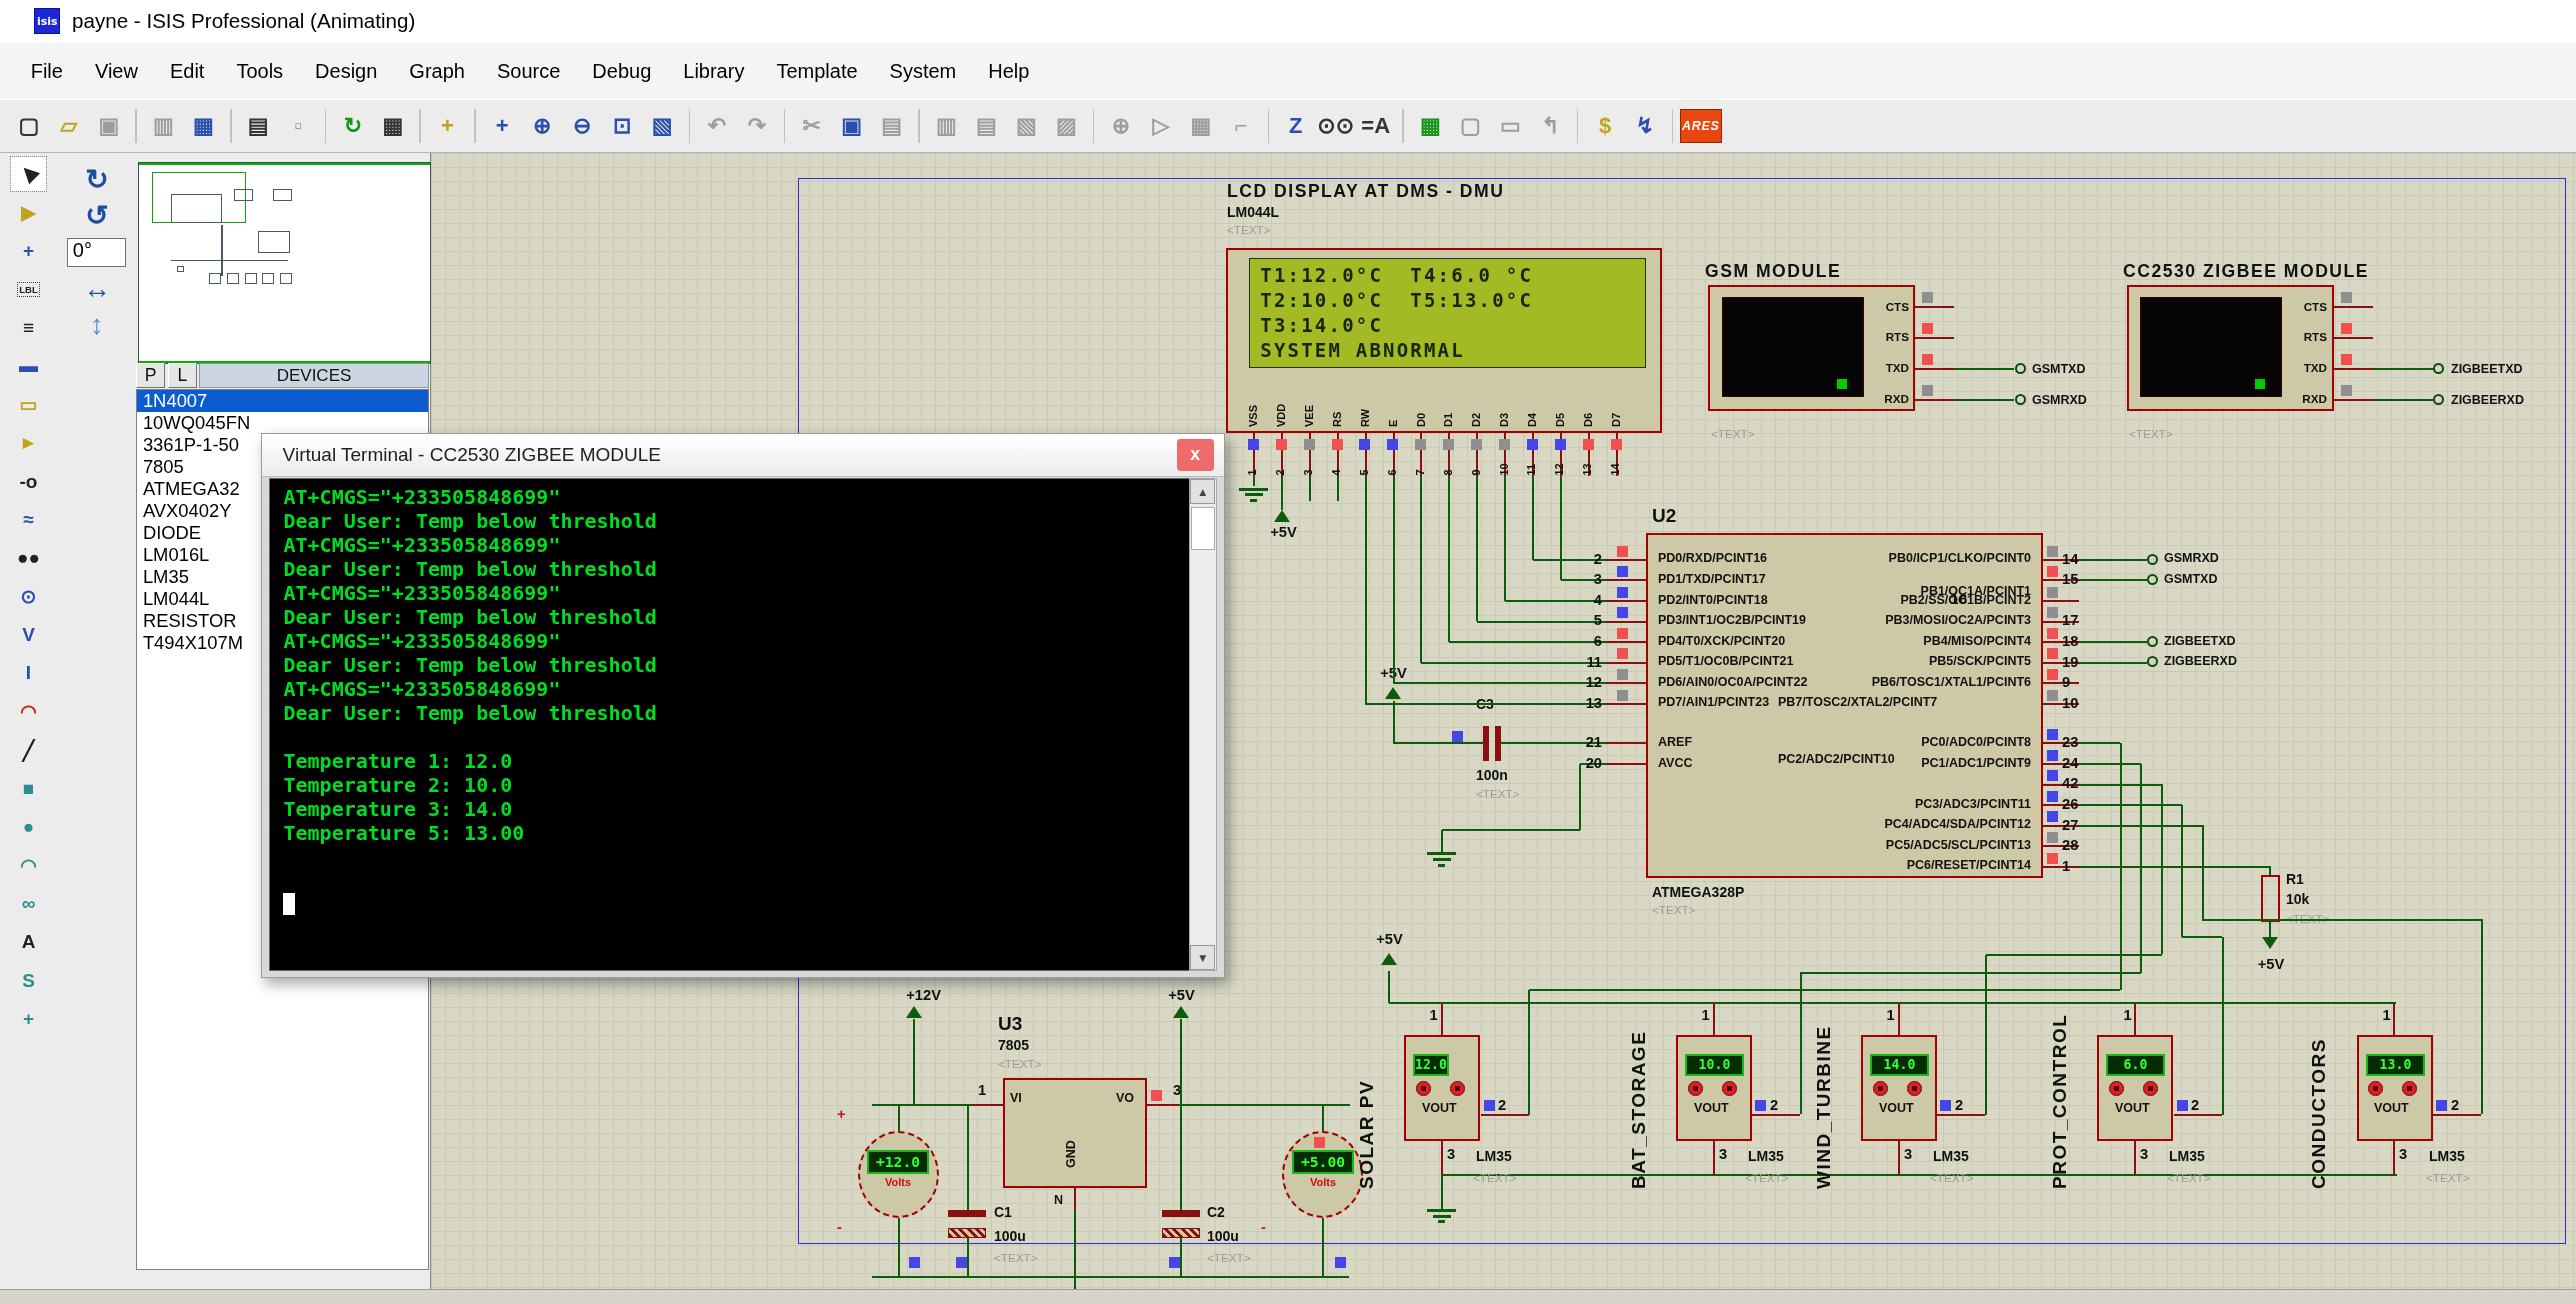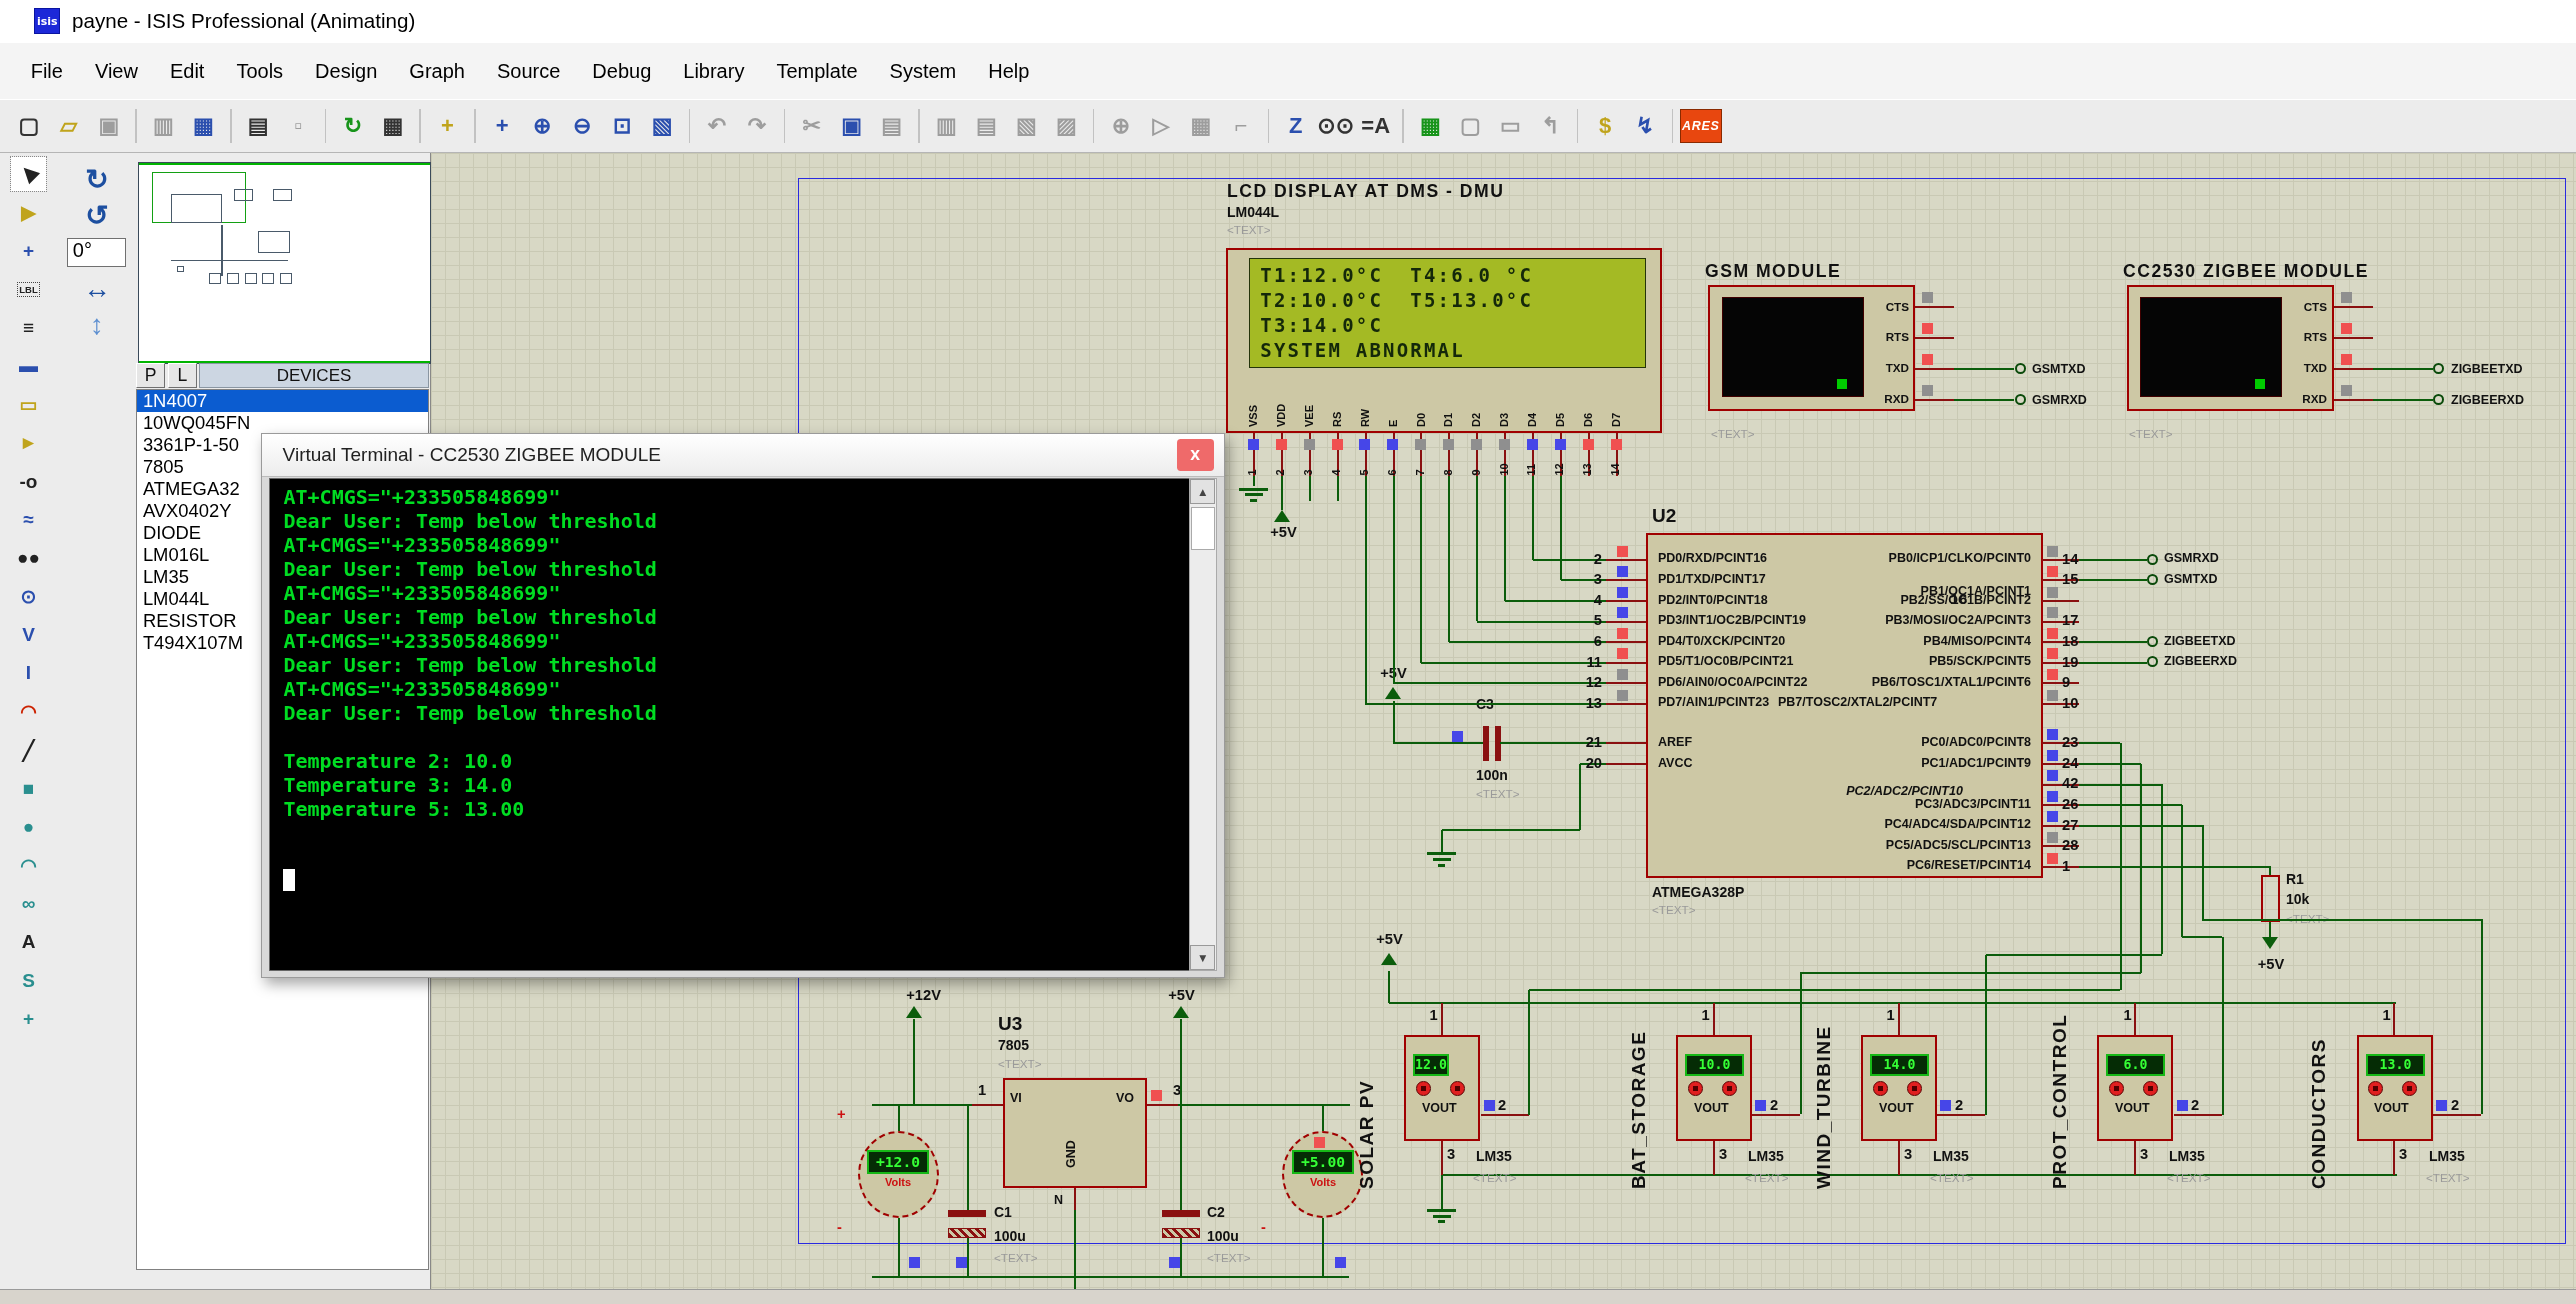--- a/index.html
+++ b/index.html
@@ -695,21 +695,21 @@
       <div class="psq c-gray" style="left: 2046px; top: 690px;"></div>
       <div class="swm" style="left: 2041px; top: 742px; width: 37px; height: 2.2px;"></div>
       <div class="lbl f17" style="left: 1777px; top: 735px; width: 253px; text-align: right;">PC0/ADC0/PCINT8</div>
       <div class="lbl f20" style="left: 2061px; top: 734px;">23</div>
       <div class="psq c-blue" style="left: 2046px; top: 729px;"></div>
       <div class="swm" style="left: 2041px; top: 763px; width: 37px; height: 2.2px;"></div>
       <div class="lbl f17" style="left: 1777px; top: 756px; width: 253px; text-align: right;">PC1/ADC1/PCINT9</div>
       <div class="lbl f20" style="left: 2061px; top: 755px;">24</div>
       <div class="psq c-blue" style="left: 2046px; top: 750px;"></div>
       <div class="swm" style="left: 2041px; top: 784px; width: 37px; height: 2.2px;"></div>
-      <div class="lbl f17" style="left: 1777px; top: 784px; width: 253px; text-align: center; font-style: italic;">PC2/ADC2/PCINT10</div>
+      <div class="lbl f17" style="left: 1777px; top: 752px; width: 253px; text-align: left;">PC2/ADC2/PCINT10</div>
       <div class="lbl f20" style="left: 2061px; top: 775px;">42</div>
       <div class="psq c-blue" style="left: 2046px; top: 770px;"></div>
       <div class="swm" style="left: 2041px; top: 804px; width: 37px; height: 2.2px;"></div>
       <div class="lbl f17" style="left: 1777px; top: 797px; width: 253px; text-align: right;">PC3/ADC3/PCINT11</div>
       <div class="lbl f20" style="left: 2061px; top: 796px;">26</div>
       <div class="psq c-blue" style="left: 2046px; top: 791px;"></div>
       <div class="swm" style="left: 2041px; top: 825px; width: 37px; height: 2.2px;"></div>
       <div class="lbl f17" style="left: 1777px; top: 817px; width: 253px; text-align: right;">PC4/ADC4/SDA/PCINT12</div>
       <div class="lbl f20" style="left: 2061px; top: 817px;">27</div>
       <div class="psq c-blue" style="left: 2046px; top: 811px;"></div>
@@ -830,20 +830,21 @@
         <div class="tline">Dear User: Temp below threshold</div>
         <div class="tline">AT+CMGS="+233505848699"</div>
         <div class="tline">Dear User: Temp below threshold</div>
         <div class="tline">AT+CMGS="+233505848699"</div>
         <div class="tline">Dear User: Temp below threshold</div>
         <div class="tline">AT+CMGS="+233505848699"</div>
         <div class="tline">Dear User: Temp below threshold</div>
         <div class="tline">AT+CMGS="+233505848699"</div>
         <div class="tline">Dear User: Temp below threshold</div>
         <div class="tline"></div>
+        <div class="tline">Temperature 1: 12.0</div>
         <div class="tline">Temperature 2: 10.0</div>
         <div class="tline">Temperature 3: 14.0</div>
         <div class="tline">Temperature 5: 13.00</div>
       </div>
     <div id="term-cursor"></div>
   </div>
   <div id="term-scroll">
     <div class="sarrow" style="top:0">▲</div>
     <div id="term-thumb"></div>
     <div class="sarrow" style="bottom:0">▼</div>

